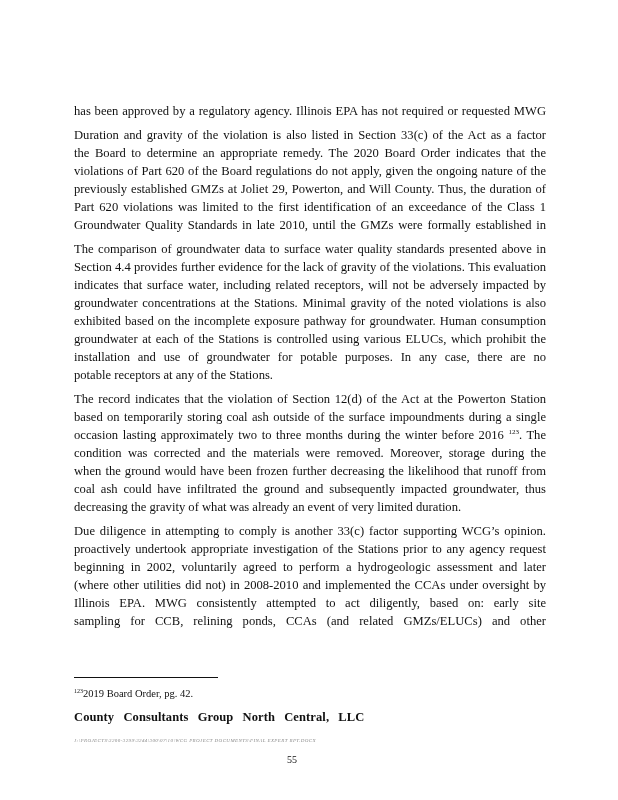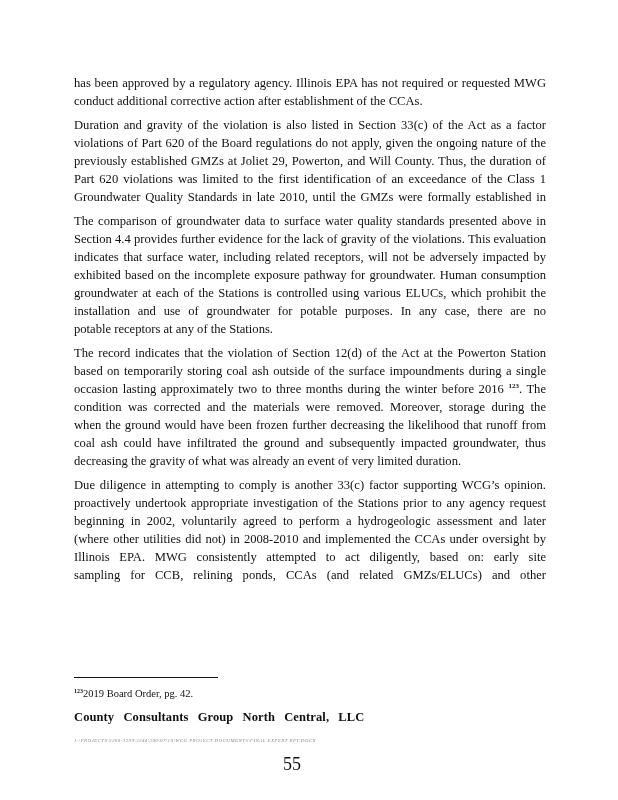--- a/index.html
+++ b/index.html
@@ -4,55 +4,56 @@
   <style>
     html, body { margin: 0; padding: 0; background: #ffffff; }
     body { width: 618px; height: 800px; position: relative; overflow: hidden;
            font-family: "Liberation Serif", "DejaVu Serif", serif; color: #111; }
     .page { position: absolute; left: 0; top: 0; width: 618px; height: 800px; background: #fff; }
     .body-text { position: absolute; left: 74px; top: 74px; width: 472px; font-size: 12.6px; }
     .para { margin: 0 0 6px 0; }
     .line { display: block; height: 18px; line-height: 18px; white-space: nowrap;
             text-align: justify; text-align-last: justify; }
     .line.last { text-align-last: left; }
-    sup { font-size: 7px; vertical-align: 5px; line-height: 0; font-weight: bold; }
+    sup { font-size: 7px; vertical-align: 5px; line-height: 0; }
     .fn-rule { position: absolute; left: 74px; top: 677px; width: 144px; height: 0;
                border-top: 1px solid #111; }
     .footnote { position: absolute; left: 74px; top: 688px; font-size: 10.5px; }
     .footnote sup { font-size: 6px; vertical-align: 4px; }
     .company { position: absolute; left: 74px; top: 710px; font-size: 12.5px; font-weight: bold;
                word-spacing: 6px; letter-spacing: 0.1px; }
     .path { position: absolute; left: 74px; top: 738px; font-size: 5px; color: #8a8a8a;
             letter-spacing: 0.4px; font-style: italic; white-space: nowrap; }
     .page-number { position: absolute; left: 0; width: 584px; top: 754px; text-align: center;
-                   font-size: 18px; }
+                   font-size: 10px; }
   </style>
 </head>
 <body>
 
 <div class="page">
   <div class="body-text">
 
     <p class="para">
-      <span class="line" style="white-space: normal; overflow: hidden;">has been approved by a regulatory agency.  Illinois EPA has not required or requested MWG</span>
-      <span class="line last">conduct additional corrective action after establishment of the CCAs.</span>
+      <span class="line" style="white-space: normal; overflow: hidden; margin-top: 28px;">has been approved by a regulatory agency.  Illinois EPA has not required or requested MWG</span>
     </p>
 
     <p class="para">
       <span class="line" style="white-space: normal; overflow: hidden;">Duration and gravity of the violation is also listed in Section 33(c) of the Act as a factor utilized by</span>
+      <span class="line" style="white-space: normal; overflow: hidden;">the Board to determine an appropriate remedy.  The 2020 Board Order indicates that the</span>
       <span class="line" style="white-space: normal; overflow: hidden;">violations of Part 620 of the Board regulations do not apply, given the ongoing nature of the</span>
       <span class="line" style="white-space: normal; overflow: hidden;">previously established GMZs at Joliet 29, Powerton, and Will County. Thus, the duration of the</span>
       <span class="line" style="white-space: normal; overflow: hidden;">Part 620 violations was limited to the first identification of an exceedance of the Class 1</span>
       <span class="line" style="white-space: normal; overflow: hidden;">Groundwater Quality Standards in late 2010, until the GMZs were formally established in 2013.</span>
     </p>
 
     <p class="para">
       <span class="line" style="white-space: normal; overflow: hidden;">The comparison of groundwater data to surface water quality standards presented above in</span>
       <span class="line" style="white-space: normal; overflow: hidden;">Section 4.4 provides further evidence for the lack of gravity of the violations.  This evaluation</span>
       <span class="line" style="white-space: normal; overflow: hidden;">indicates that surface water, including related receptors, will not be adversely impacted by the</span>
+      <span class="line" style="white-space: normal; overflow: hidden;">groundwater concentrations at the Stations.  Minimal gravity of the noted violations is also</span>
       <span class="line" style="white-space: normal; overflow: hidden;">exhibited based on the incomplete exposure pathway for groundwater.  Human consumption of</span>
       <span class="line" style="white-space: normal; overflow: hidden;">groundwater at each of the Stations is controlled using various ELUCs, which prohibit the</span>
       <span class="line" style="white-space: normal; overflow: hidden;">installation and use of groundwater for potable purposes.  In any case, there are no downgradient</span>
       <span class="line last">potable receptors at any of the Stations.</span>
     </p>
 
     <p class="para">
       <span class="line" style="white-space: normal; overflow: hidden;">The record indicates that the violation of Section 12(d) of the Act at the Powerton Station was</span>
       <span class="line" style="white-space: normal; overflow: hidden;">based on temporarily storing coal ash outside of the surface impoundments during a single</span>
       <span class="line" style="white-space: normal; overflow: hidden;"><span>occasion lasting approximately two to three months during the winter before 2016</span> <sup>123</sup><span>.  The</span></span>

